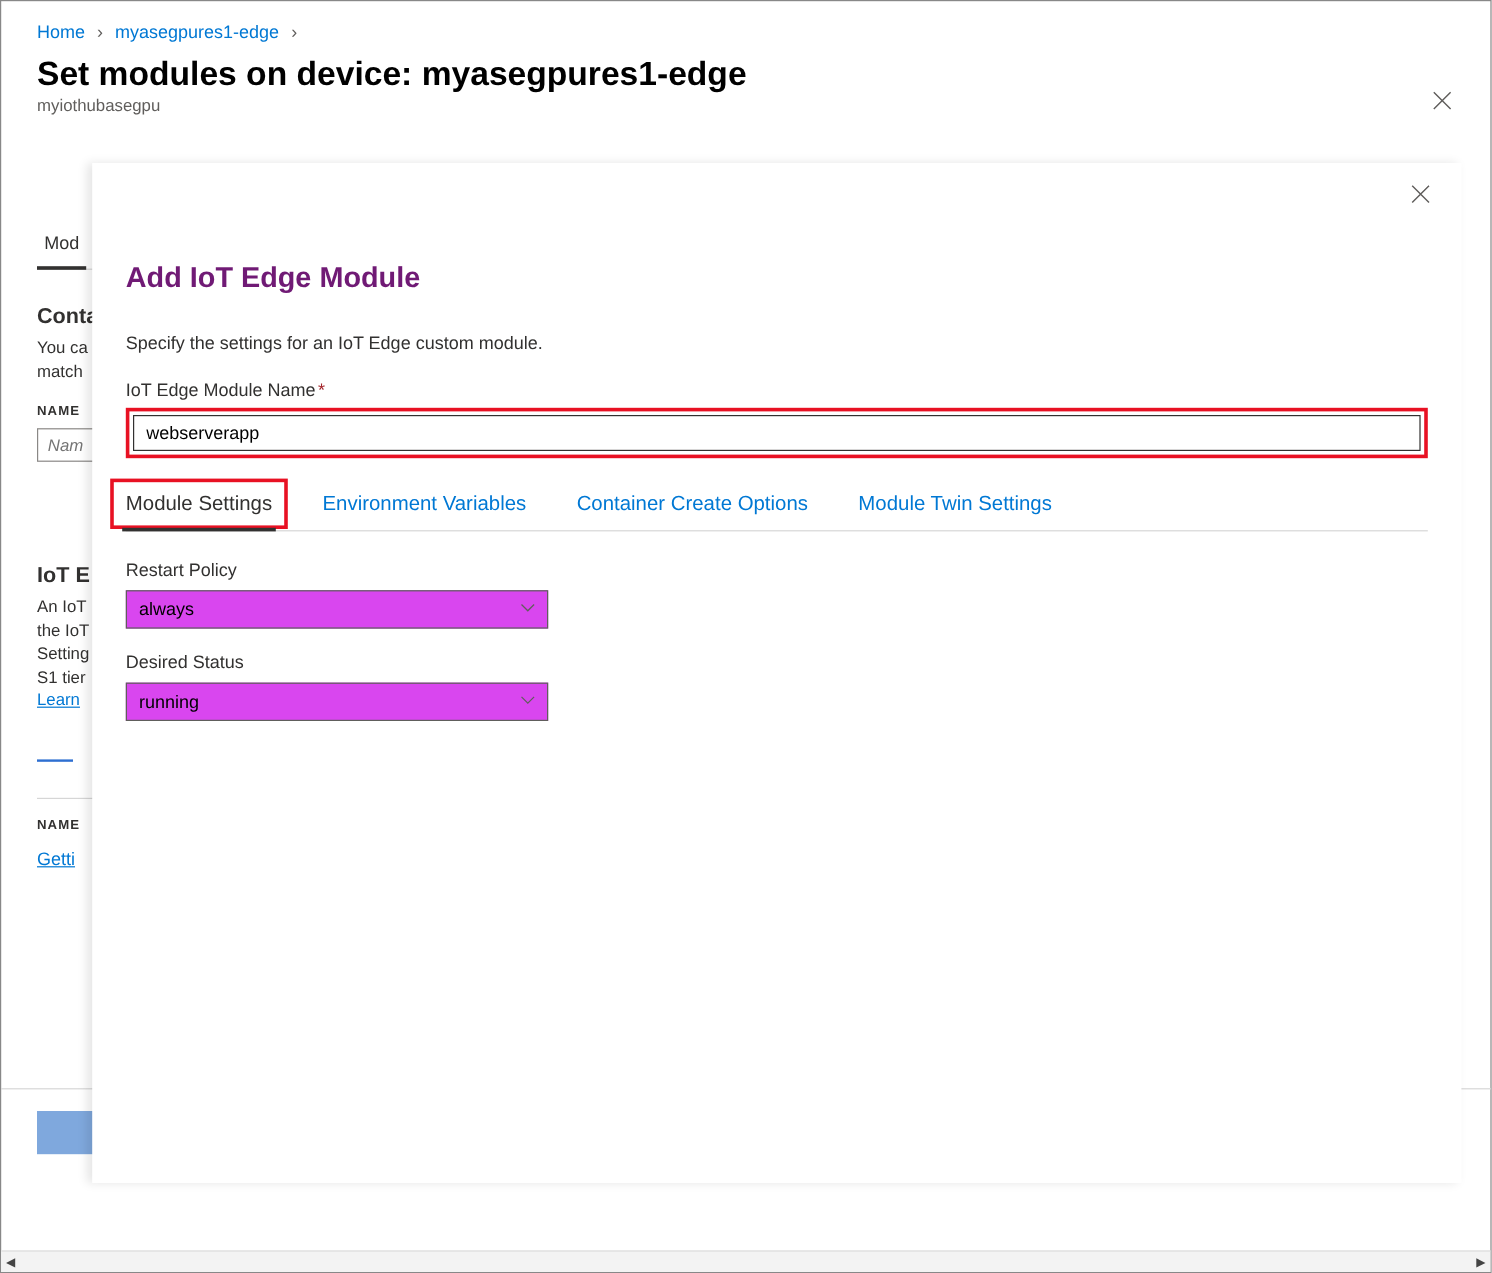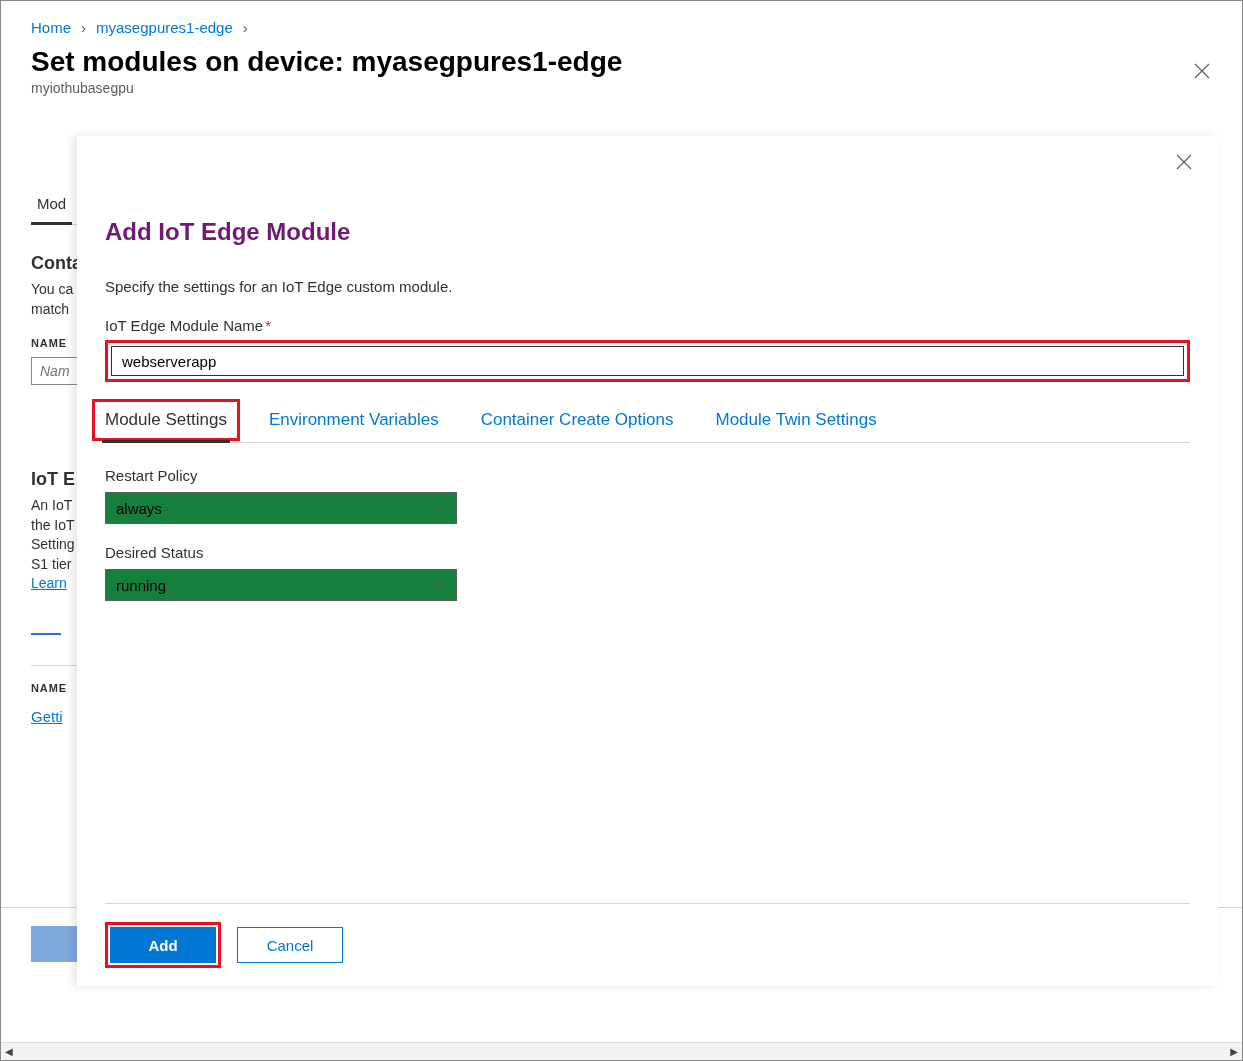--- a/index.html
+++ b/index.html
@@ -36,21 +36,21 @@
     font-size: 15px;
     color: #605e5c;
     margin-bottom: 10px;
   }
   .breadcrumb a { color: #0078d4; text-decoration: none; text-align: center; }
   .breadcrumb .sep { color: #605e5c; }
 
   
   .title-row {
     display: flex;
-    align-items: center;
+    align-items: flex-end;
     justify-content: space-between;
   }
   .page-title { font-size: 28px; font-weight: 600; color: #000; }
   .subtitle { font-size: 14px; color: #605e5c; margin-top: 2px; }
 
   .close-x {
     font-size: 20px;
     color: #605e5c;
     cursor: pointer;
     width: 24px; height: 24px;
@@ -197,21 +197,21 @@
     width: 352px;
     margin-top: 8px;
   }
   .select-wrap select {
     width: 100%;
     height: 32px;
     border: 1px solid #605e5c;
     padding: 0 32px 0 10px;
     font-size: 15px;
     font-family: inherit;
-    background: #15803d;
+    background: #d946ef;
     appearance: none;
     -webkit-appearance: none;
   }
   .select-wrap .chev {
     position: absolute;
     right: 10px;
     top: 50%;
     transform: translateY(-50%);
     pointer-events: none;
   }
@@ -379,26 +379,20 @@
             <option>running</option>
           </select>
           <span class="chev">
             <svg viewBox="0 0 16 16">
                 <path d="M2 5 L8 11 L14 5" stroke="#605e5c" stroke-width="1.2" fill="none"></path>
               </svg>
           </span>
         </div>
       </div>
 
-      <div class="panel-footer">
-        <span class="btn-hl">
-          <button class="btn-primary">Add</button>
-        </span>
-        <button class="btn-secondary">Cancel</button>
-      </div>
     </div>
 
   </div>
 </div>
 
 <div class="hscroll">
   <span class="arr">◀</span>
   <span class="arr">▶</span>
 </div>
 

